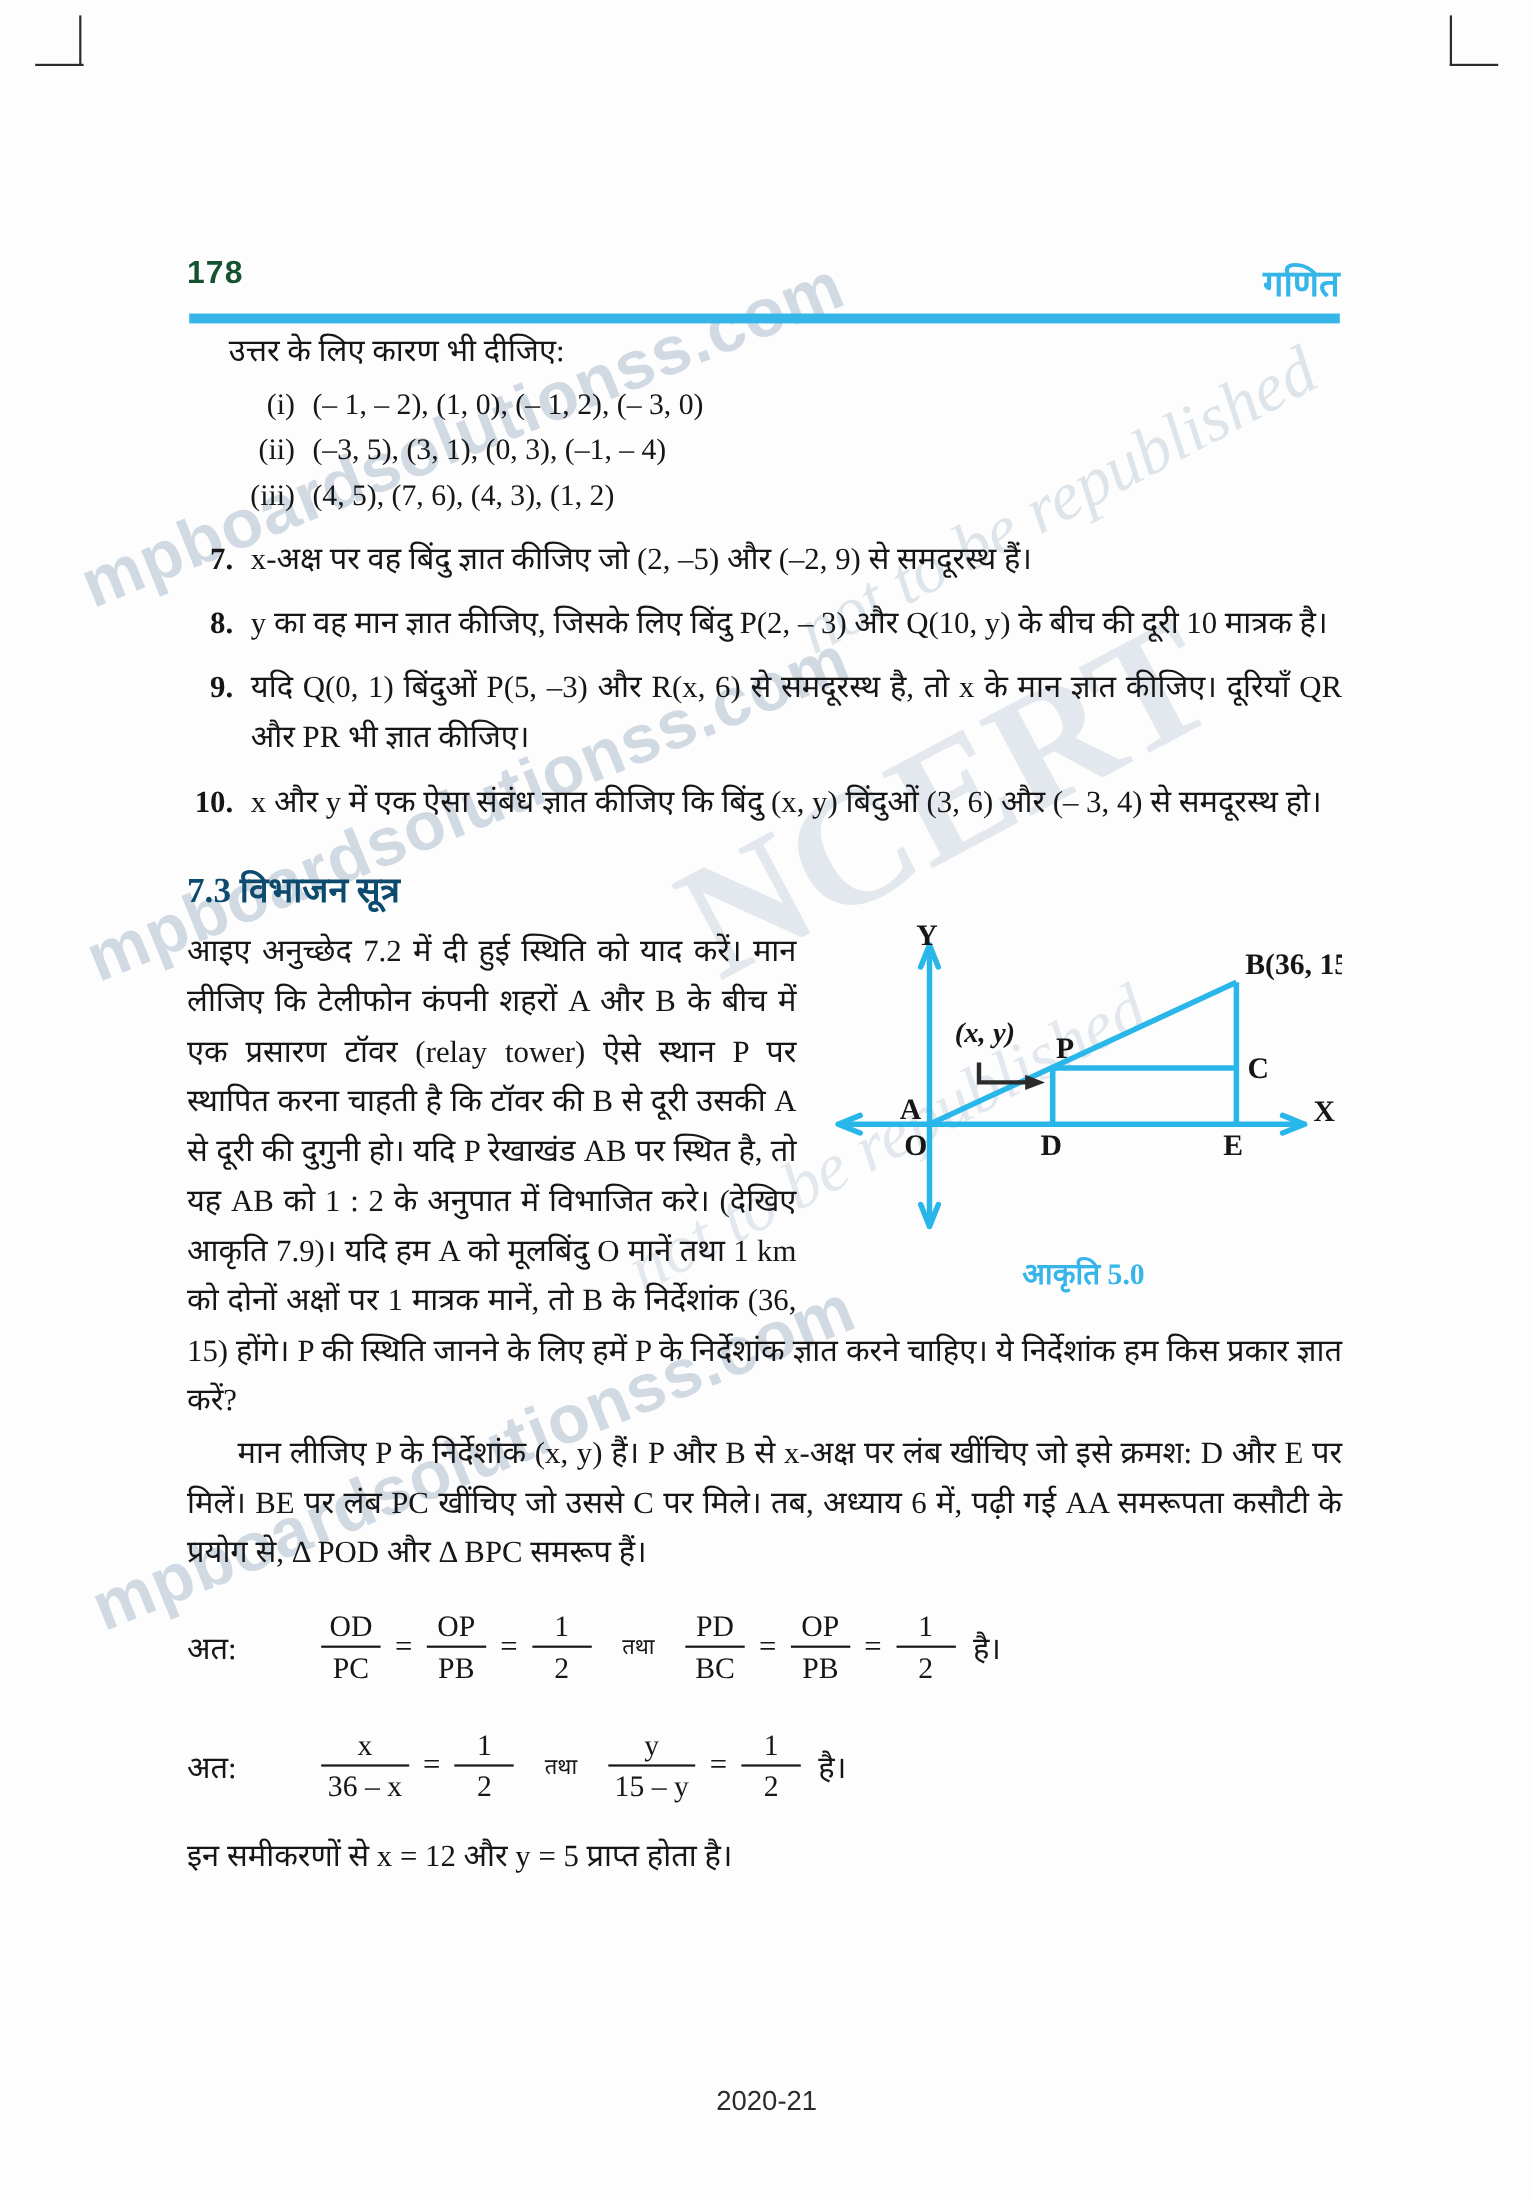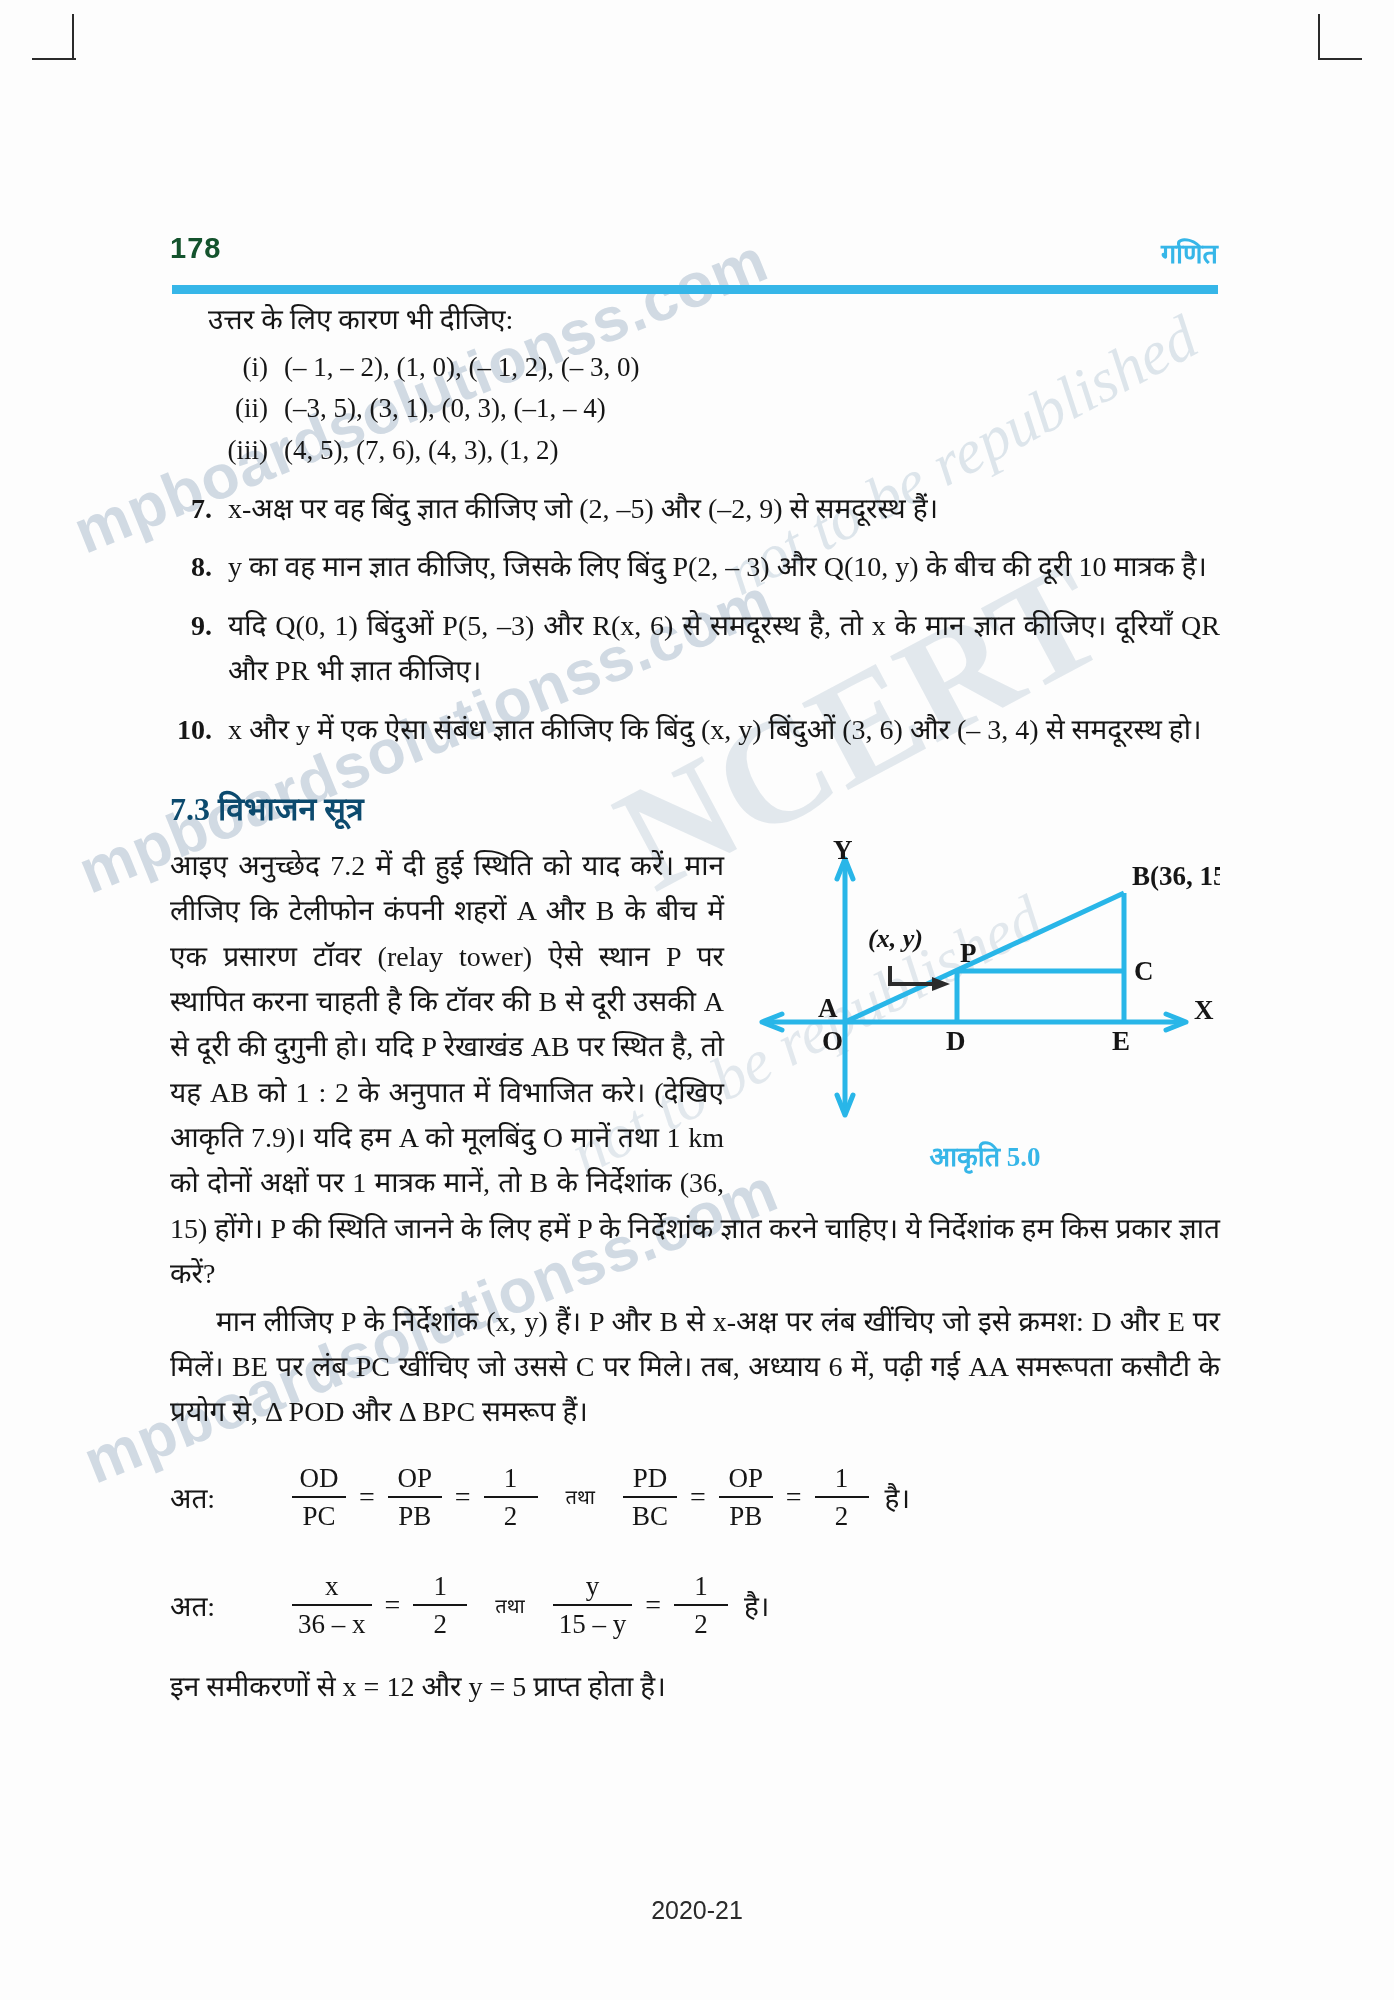--- a/index.html
+++ b/index.html
@@ -94,21 +94,21 @@
     left:0; top:0;
     font-family:"Liberation Sans", sans-serif;
     font-size:29px;
     font-weight:bold;
     color:#14532d;
     letter-spacing:1px;
   }
   .pg-subject{
     position:absolute;
     right:0; top:2px;
-    font-size:27px;
+    font-size:33px;
     font-weight:bold;
     color:#36b6e8;
   }
   .header-rule{
     position:absolute;
     left:172px; top:285px;
     width:1046px; height:9px;
     background:#36b6e8;
   }
 

